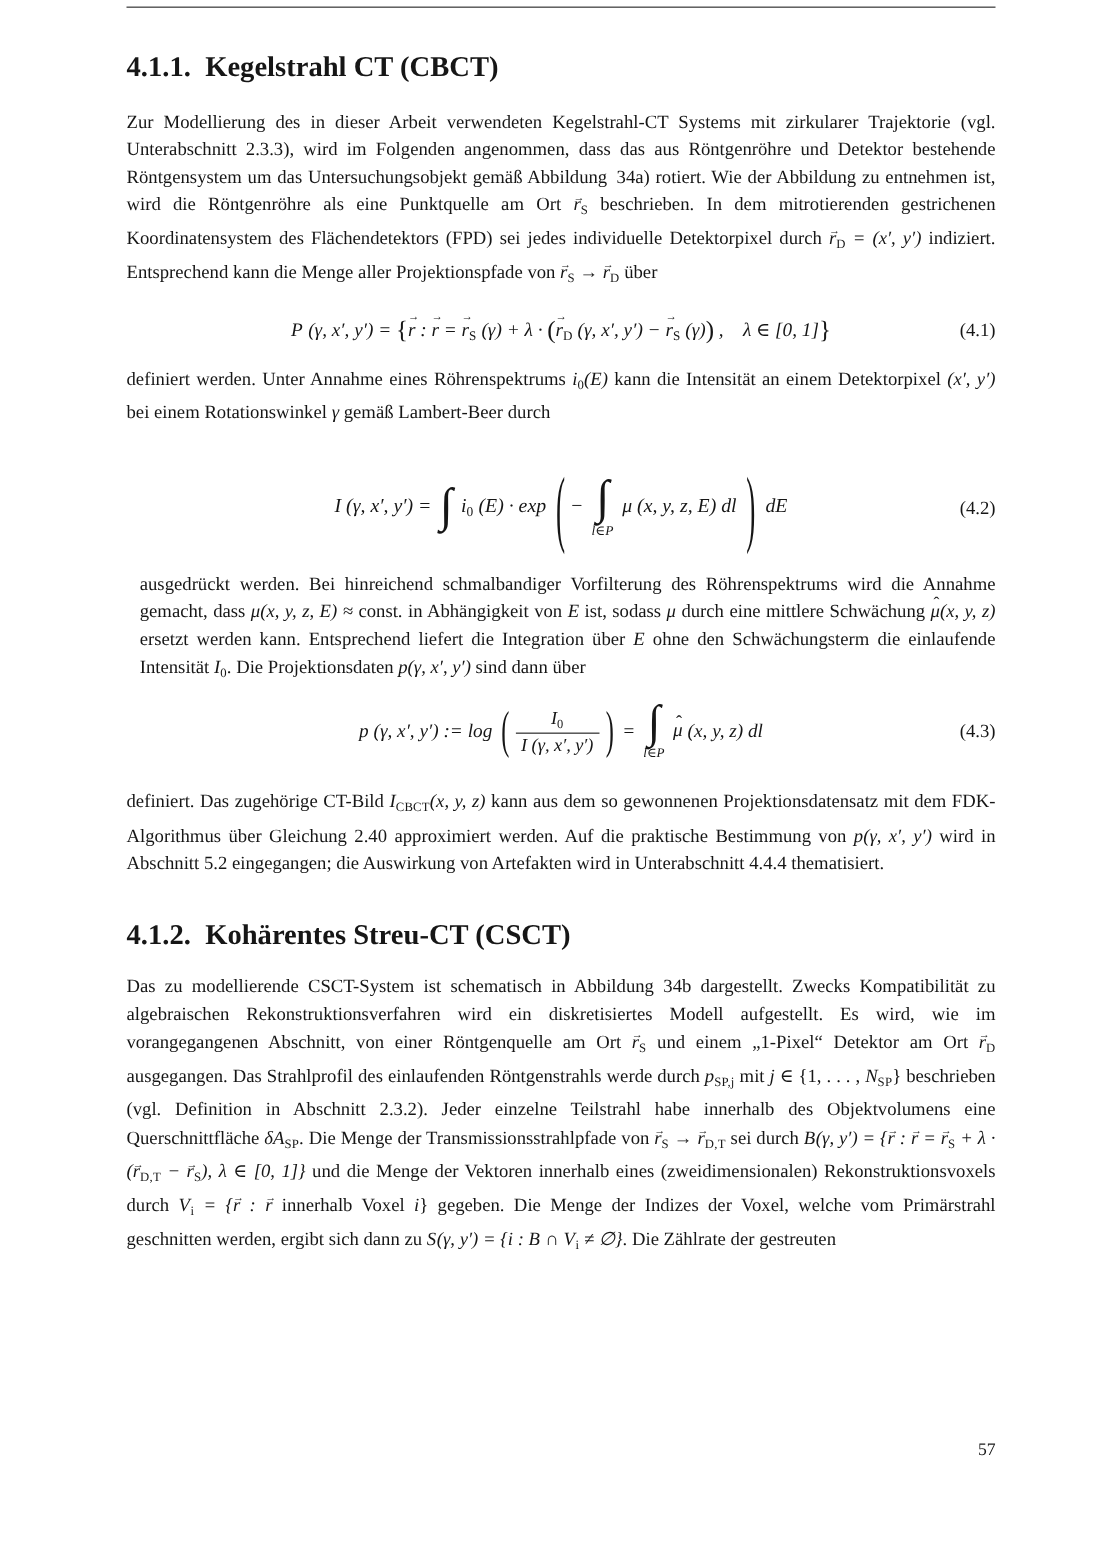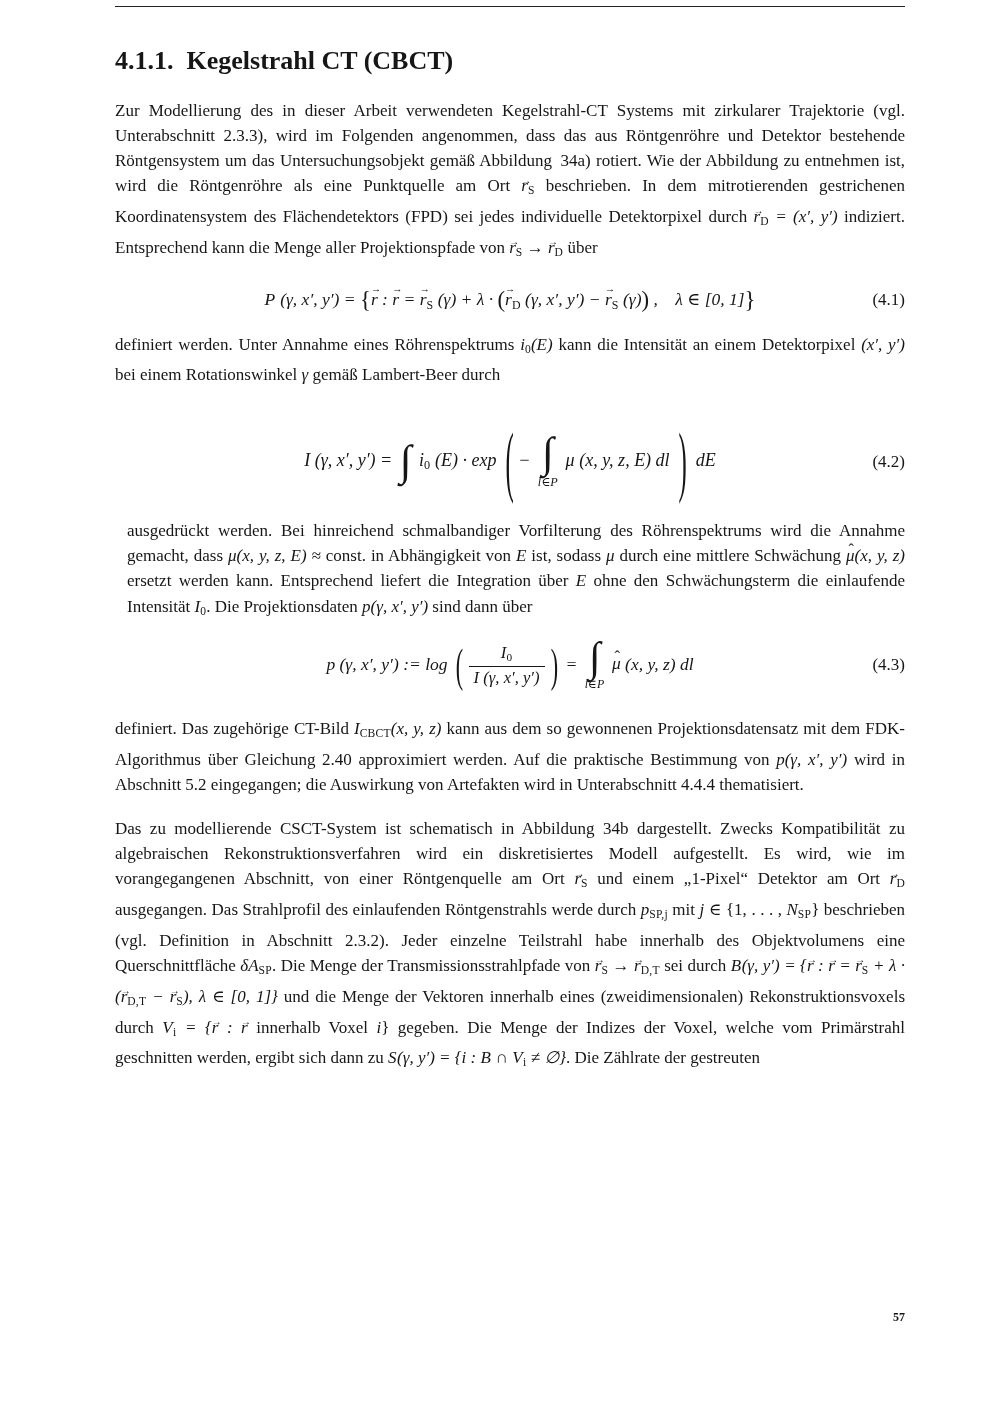--- a/index.html
+++ b/index.html
@@ -46,21 +46,21 @@
 
   .intwrap { display:inline-flex; flex-direction:column; align-items:center;
              vertical-align:middle; margin:0 3px; line-height:1; }
   .intsign { font-size:2.4em; line-height:0.85; }
   .intlim  { font-size:0.68em; margin-top:4px; }
 
   .frac { display:inline-flex; flex-direction:column; 
           vertical-align:middle; font-size:0.95em; line-height:1.3; margin:0 2px; }
   .frac .den { border-top:1.2px solid #161616; padding:0 5px; }
 
-  .footer-pagenum { position:absolute; right:95px; top:1310px; font-size:12px;font-weight:bold; }
+  .footer-pagenum { position:absolute; right:95px; top:1310px; font-size:16px; }
 </style>
 </head>
 <body>
 
 <div class="page">
   <div class="content">
 
     <div class="header-rule"></div>
 
     <h2 class="sec-heading">4.1.1. Kegelstrahl CT (CBCT)</h2>
@@ -95,19 +95,20 @@
             <span class="den"><span class="m">I (γ, x′, y′)</span></span>
           </span><span class="bigparen lg">)</span><span class="m"> = </span><span class="intwrap">
             <span class="intsign">∫</span>
             <span class="intlim"><span class="m">l</span><span>∈</span><span class="cal">P</span></span>
           </span><span class="m"> </span><span class="hat">μ</span><span class="m"> (x, y, z) dl</span></span>
       <span class="eqnum">(4.3)</span>
     </div>
 
     <p class="para mt12"><span>definiert. Das zugehörige CT-Bild </span><span class="m">I</span><span class="sub">CBCT</span><span class="m">(x, y, z)</span><span> kann aus dem so gewonnenen Projektionsdatensatz mit dem FDK-Algorithmus über Gleichung 2.40 approximiert werden. Auf die praktische Bestimmung von </span><span class="m">p(γ, x′, y′)</span><span> wird in Abschnitt 5.2 eingegangen; die Auswirkung von Artefakten wird in Unterabschnitt 4.4.4 thematisiert.</span></p>
 
+    <h2 class="sec-heading second">4.1.2. Kohärentes Streu-CT (CSCT)</h2>
 
     <p class="para mt18"><span>Das zu modellierende CSCT-System ist schematisch in Abbildung 34b dargestellt. Zwecks Kompatibilität zu algebraischen Rekonstruktionsverfahren wird ein diskretisiertes Modell aufgestellt. Es wird, wie im vorangegangenen Abschnitt, von einer Röntgenquelle am Ort </span><span class="vec">r</span><span class="sub">S</span><span> und einem „1-Pixel“ Detektor am Ort </span><span class="vec">r</span><span class="sub">D</span><span> ausgegangen. Das Strahlprofil des einlaufenden Röntgenstrahls werde durch </span><span class="m">p</span><span class="sub">SP,j</span><span> mit </span><span class="m">j</span><span> ∈ {1, . . . , </span><span class="m">N</span><span class="sub">SP</span><span>} beschrieben (vgl. Definition in Abschnitt 2.3.2). Jeder einzelne Teilstrahl habe innerhalb des Objektvolumens eine Querschnittfläche </span><span class="m">δA</span><span class="sub">SP</span><span>. Die Menge der Transmissionsstrahlpfade von </span><span class="vec">r</span><span class="sub">S</span><span> → </span><span class="vec">r</span><span class="sub">D,T</span><span> sei durch </span><span class="cal">B</span><span class="m">(γ, y′) = {</span><span class="vec">r</span><span class="m"> : </span><span class="vec">r</span><span class="m"> = </span><span class="vec">r</span><span class="sub">S</span><span class="m"> + λ · (</span><span class="vec">r</span><span class="sub">D,T</span><span class="m"> − </span><span class="vec">r</span><span class="sub">S</span><span class="m">), λ ∈ [0, 1]}</span><span> und die Menge der Vektoren innerhalb eines (zweidimensionalen) Rekonstruktionsvoxels durch </span><span class="cal">V</span><span class="sub">i</span><span class="m"> = {</span><span class="vec">r</span><span class="m"> : </span><span class="vec">r</span><span> innerhalb Voxel </span><span class="m">i</span><span>} gegeben. Die Menge der Indizes der Voxel, welche vom Primärstrahl geschnitten werden, ergibt sich dann zu </span><span class="cal">S</span><span class="m">(γ, y′) = {</span><span class="m">i</span><span class="m"> : </span><span class="cal">B</span><span class="m"> ∩ </span><span class="cal">V</span><span class="sub">i</span><span class="m"> ≠ ∅}</span><span>. Die Zählrate der gestreuten</span></p>
 
   </div>
 
   <div class="footer-pagenum">57</div>
 </div>
 
 </body></html>

